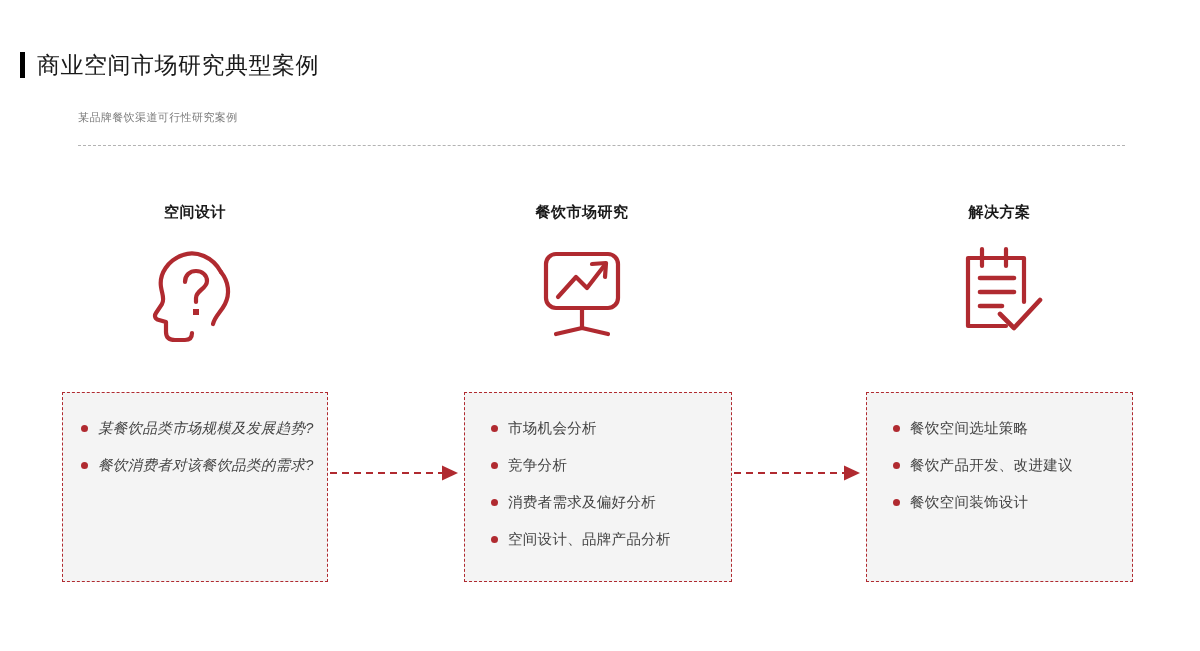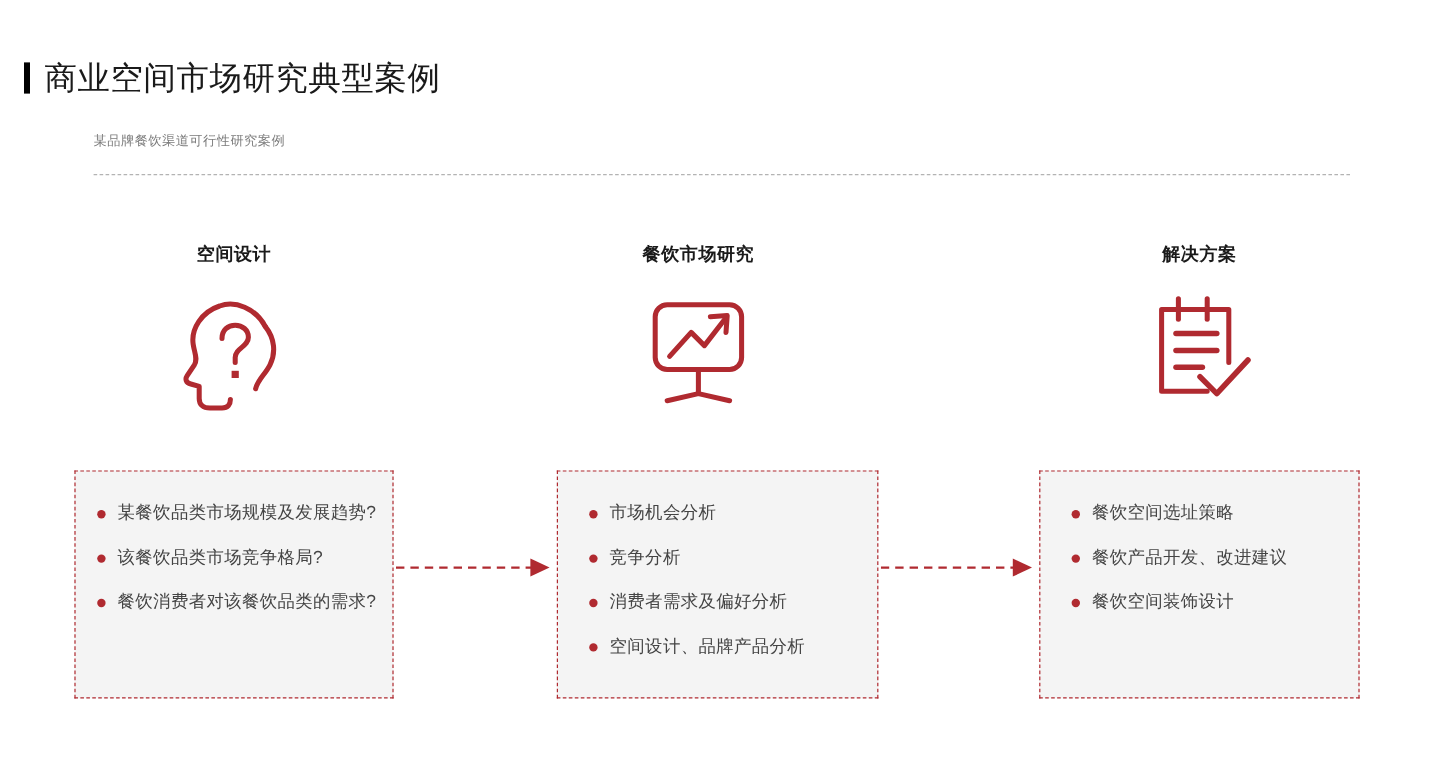--- a/index.html
+++ b/index.html
@@ -26,21 +26,21 @@
     height: 30px;
   }
   #slide-title .accent-bar {
     width: 5px;
     height: 26px;
     background: #000000;
     margin-right: 12px;
     flex: 0 0 auto;
   }
   #slide-title .title-text {
-    font-size: 27px;
+    font-size: 23px;
     font-weight: 500;
     letter-spacing: 0.5px;
     color: #1a1a1a;
     white-space: nowrap;
     line-height: 1;
   }
 
   #slide-subtitle {
     position: absolute;
     left: 78px;
@@ -107,21 +107,21 @@
     width: 7px;
     height: 7px;
     border-radius: 50%;
     background: #b02a30;
     flex: 0 0 auto;
     margin-right: 10px;
     margin-top: 6px;
   }
 
   #box-problem  { left: 62px;  top: 392px; width: 266px; height: 190px; }
-  #box-problem ul  { padding-left: 18px; }
+  #box-problem ul  { padding-left: 18px; font-style: italic; }
   #box-research { left: 464px; top: 392px; width: 268px; height: 190px; }
   #box-research ul { padding-left: 26px; }
   #box-solution { left: 866px; top: 392px; width: 267px; height: 190px; }
   #box-solution ul { padding-left: 26px; }
 
   
   .flow-arrow {
     position: absolute;
     top: 462px;
     height: 22px;
@@ -153,24 +153,20 @@
       <rect x="44" y="65" width="6" height="6" fill="#b02a30"></rect>
     </svg>
   </div>
 </div>
 
 <div class="list-box" id="box-problem">
   <ul>
     <li>
         <span class="bullet"></span>
         <span>某餐饮品类市场规模及发展趋势?</span>
-      </li>
-    <li>
-        <span class="bullet"></span>
-        <span>该餐饮品类市场竞争格局?</span>
       </li>
     <li>
         <span class="bullet"></span>
         <span>餐饮消费者对该餐饮品类的需求?</span>
       </li>
   </ul>
 </div>
 
 <div class="flow-arrow" id="arrow-1">
   <svg width="132" height="22" viewBox="0 0 132 22" fill="none">

